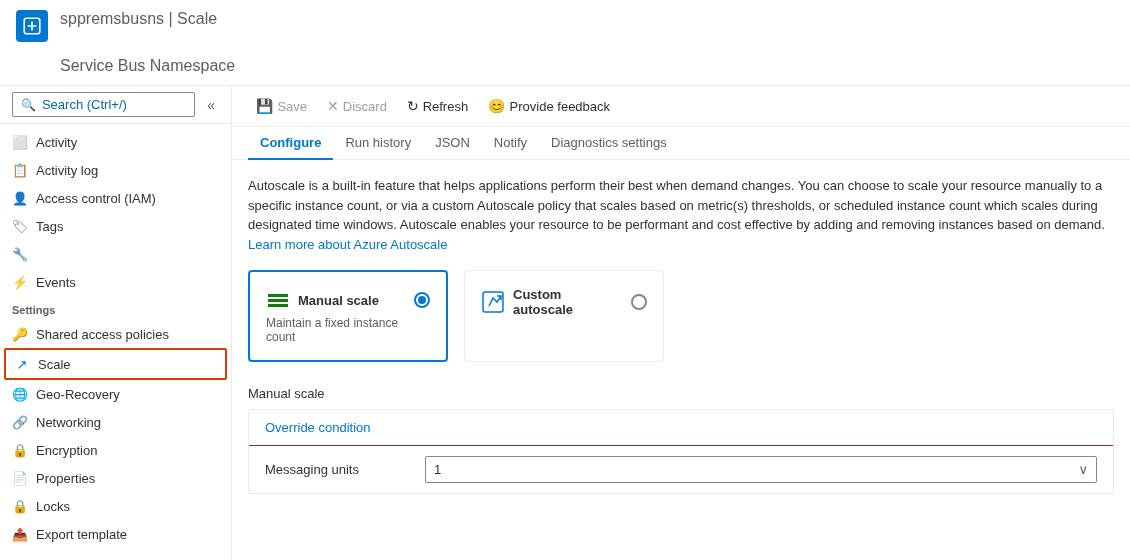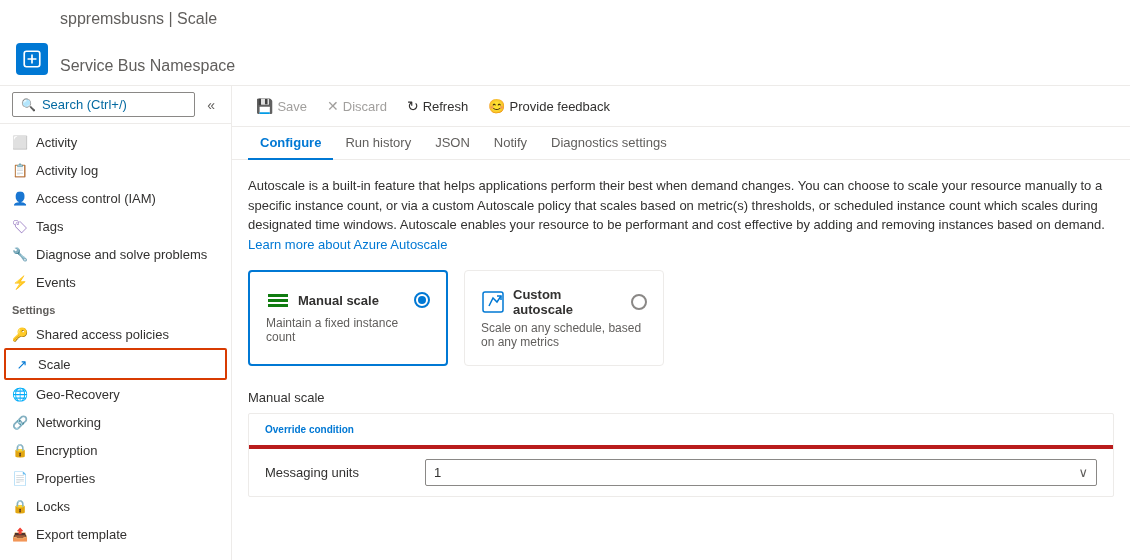--- a/index.html
+++ b/index.html
@@ -1,21 +1,21 @@
 <!DOCTYPE html>
 <html><head>
   <meta charset="utf-8">
   <style>
     * { box-sizing: border-box; margin: 0; padding: 0; }
     body { font-family: 'Segoe UI', Arial, sans-serif; font-size: 13px; color: #323130; background: #fff; overflow: hidden; }
     
     .app-container { display: flex; flex-direction: column; height: 560px; width: 1130px; }
     
     
-    .header { display: flex; align-items: flex-end; padding: 10px 16px; border-bottom: 1px solid #edebe9; background: #fff; }
+    .header { display: flex; align-items: flex-start; padding: 10px 16px; border-bottom: 1px solid #edebe9; background: #fff; }
     .header-icon { width: 32px; height: 32px; background: #0078d4; border-radius: 4px; display: flex; align-items: center; justify-content: center; margin-right: 12px; flex-shrink: 0; }
     .header-icon svg { width: 20px; height: 20px; fill: #fff; }
     .header-text { display: flex; flex-direction: column; }
     .header-title { font-size: 16px; font-weight: 600; color: #323130; }
     .header-title span { color: #605e5c; font-weight: 400; }
     .header-subtitle { font-size: 16px; color: #605e5c; margin-top: 29px; }
 
     
     .main-layout { display: flex; flex: 1; overflow: hidden; }
 
@@ -59,21 +59,21 @@
     .scale-option-radio.selected::after { content: ''; width: 8px; height: 8px; border-radius: 50%; background: #0078d4; }
     .scale-option-radio.unselected { border-color: #8a8886; }
     .scale-option-icon { width: 24px; height: 24px; display: flex; align-items: center; justify-content: center; }
     .scale-option-title { font-weight: 600; font-size: 13px; }
     .scale-option-desc { font-size: 12px; color: #605e5c; padding-left: 0; }
     
     .manual-scale-section { margin-bottom: 16px; }
     .manual-scale-title { font-size: 13px; font-weight: 400; color: #323130; margin-bottom: 8px; }
     
     .condition-box { border: 1px solid #edebe9; border-radius: 2px; }
-    .condition-header { padding: 10px 16px; border-bottom: 4px solid #b91c1c; font-size: 10px; color: #0078d4; font-weight: 700; }
+    .condition-header { padding: 10px 16px; border-bottom: 1px solid #b91c1c; font-size: 13px; color: #0078d4; font-weight: 400; }
     .condition-row { display: flex; align-items: center; padding: 10px 16px; }
     .condition-label { font-size: 13px; color: #323130; width: 160px; font-weight: 400; }
     .condition-select { flex: 1; border: 1px solid #8a8886; padding: 5px 8px; border-radius: 2px; display: flex; align-items: center; justify-content: space-between; cursor: pointer; background: #fff; font-size: 13px; }
 
     
     .icon-blue { color: #0078d4; }
     .icon-yellow { color: #ffb900; }
     .icon-purple { color: #8764b8; }
     .icon-teal { color: #038387; }
 
@@ -127,21 +127,20 @@
           <span>Access control (IAM)</span>
         </div>
 
         <div class="sidebar-item">
           <span class="sidebar-icon icon-purple">🏷</span>
           <span>Tags</span>
         </div>
 
         <div class="sidebar-item">
           <span class="sidebar-icon icon-blue">🔧</span>
-          <span>Diagnose and solve problems</span>
         </div>
 
         <div class="sidebar-item">
           <span class="sidebar-icon icon-yellow">⚡</span>
           <span>Events</span>
         </div>
 
         <div class="sidebar-section-label">Settings</div>
 
         <div class="sidebar-item">
@@ -244,21 +243,20 @@
               <span class="scale-option-icon">
                 <svg width="24" height="24" viewBox="0 0 24 24">
                   <rect x="2" y="2" width="20" height="20" rx="2" fill="none" stroke="#0078d4" stroke-width="1.5"></rect>
                   <path d="M8 16 L12 8 L16 12 L20 6" stroke="#0078d4" stroke-width="1.5" fill="none"></path>
                   <path d="M16 6 L20 6 L20 10" stroke="#0078d4" stroke-width="1.5" fill="none"></path>
                 </svg>
               </span>
               <span class="scale-option-title">Custom autoscale</span>
               <div class="scale-option-radio unselected"></div>
             </div>
-            <div class="scale-option-desc">Scale on any schedule, based on any metrics</div>
           </div>
         </div>
 
         <div class="manual-scale-section">
           <div class="manual-scale-title">Manual scale</div>
           <div class="condition-box">
             <div class="condition-header">Override condition</div>
             <div class="condition-row">
               <span class="condition-label">Messaging units</span>
               <div class="condition-select">

